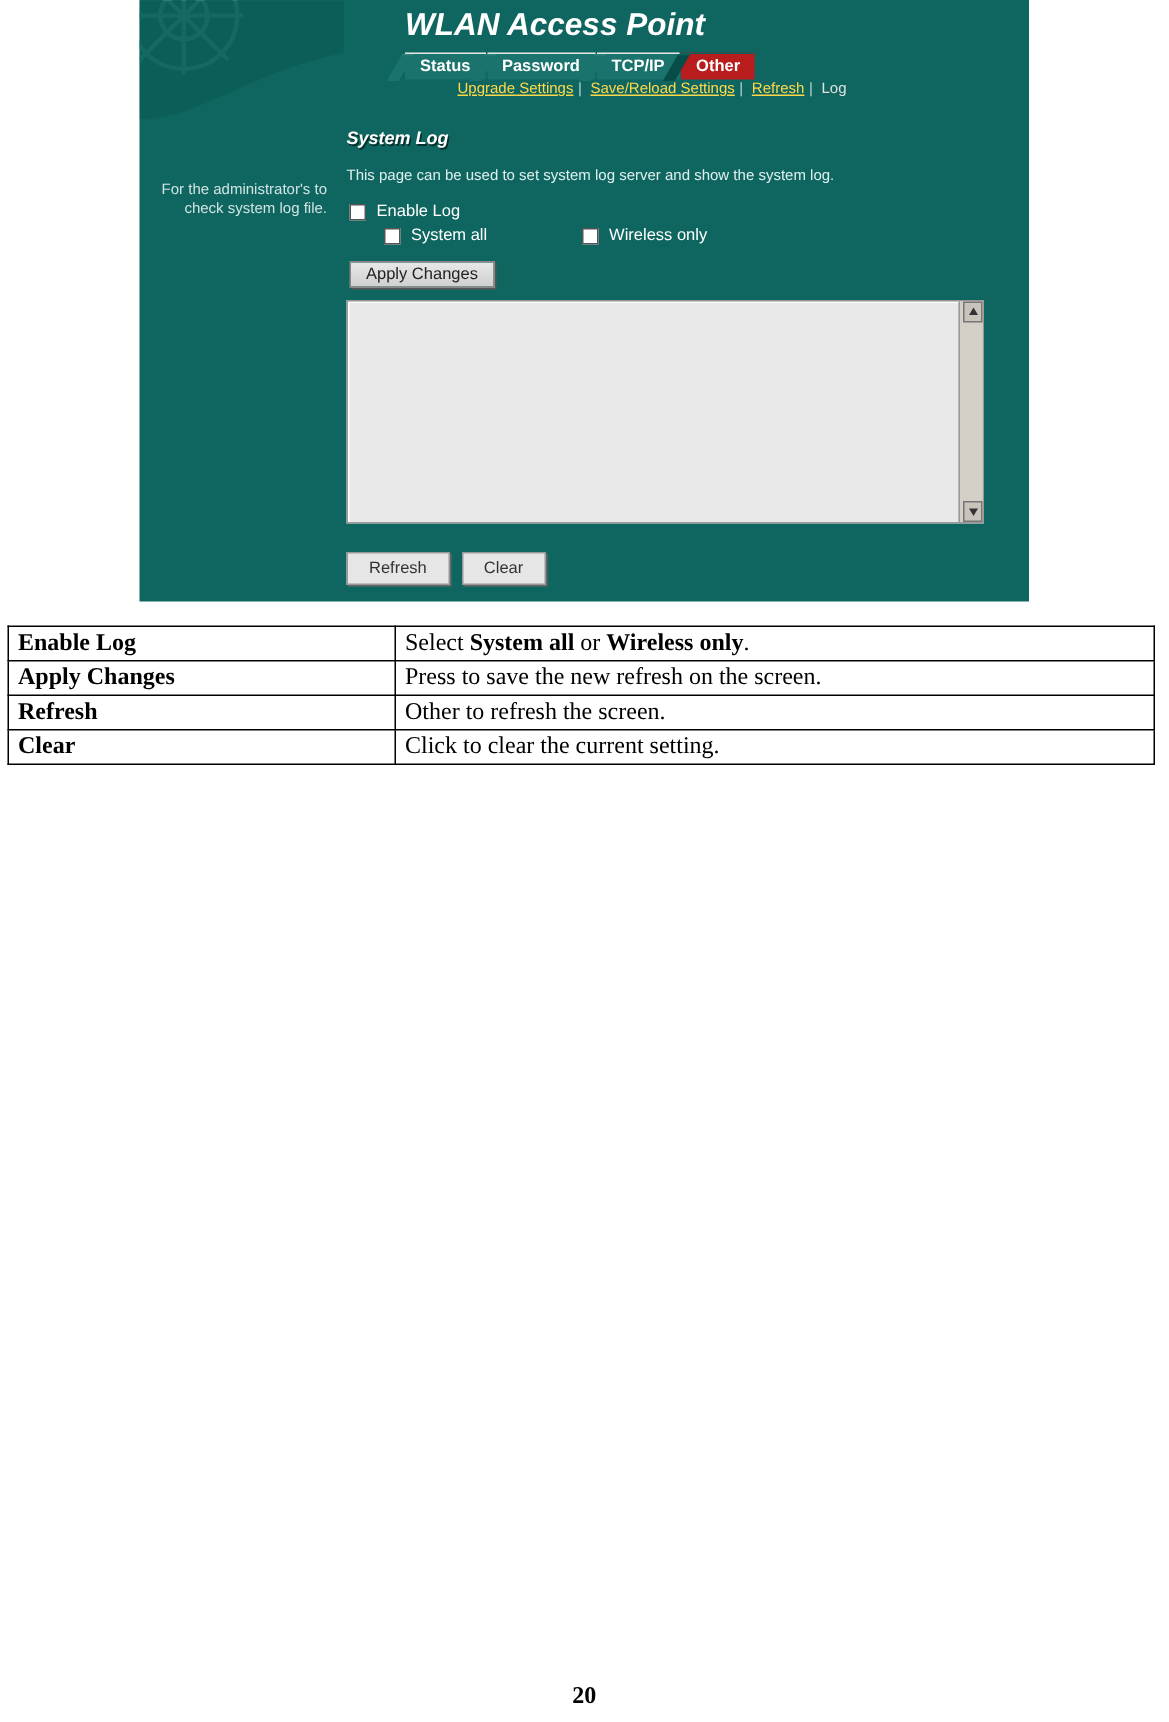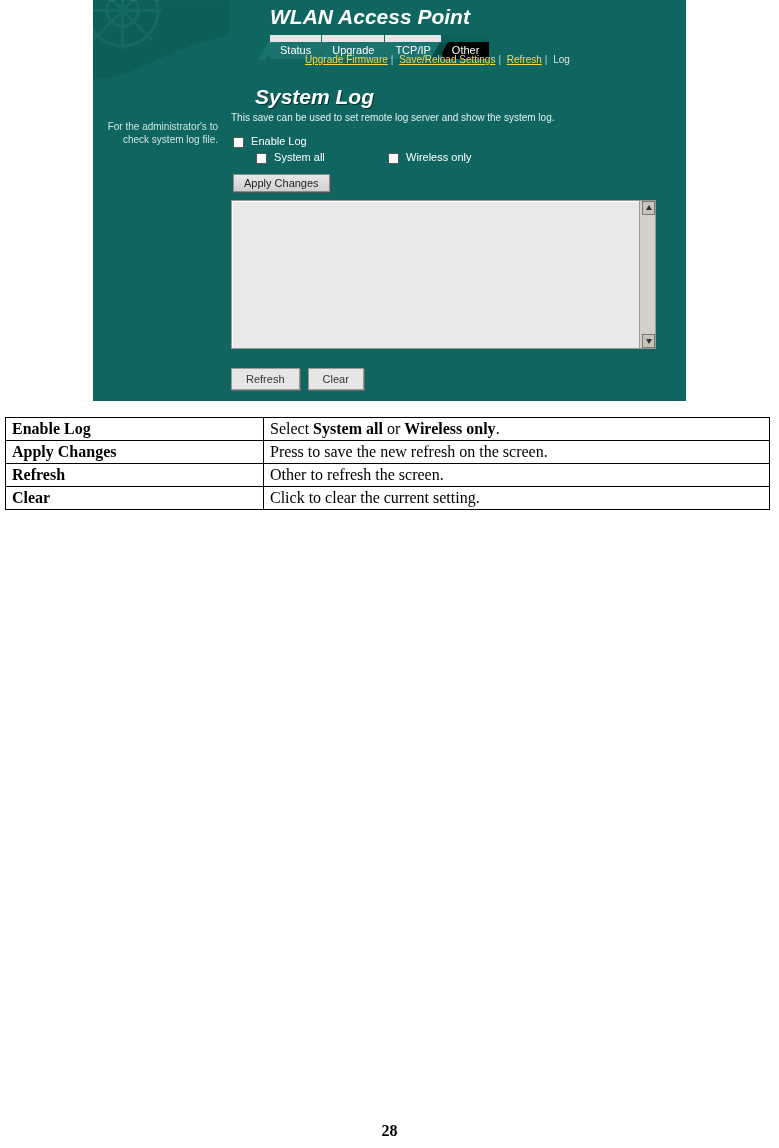--- a/index.html
+++ b/index.html
@@ -42,37 +42,37 @@
   }
   .tabs {
     position: absolute;
     left: 177px; top: 35px;
     display: flex;
     gap: 1px;
   }
   .tab {
     padding: 2px 10px 3px 10px;
     font-size: 11px;
-    font-weight: normal;
-    color: #fff;
-    border-top: 7px solid #e5e5e5;
+    font-weight: bold;
+    color: #fff;
+    border-top: 1px solid #e5e5e5;
     background: #1a736c;
     position: relative;
   }
   .tab::before {
     content: "";
     position: absolute;
     left: -7px; top: 0;
     width: 8px; height: 100%;
     background: #1a736c;
     transform: skewX(-30deg);
     border-top: 1px solid #2a8079;
   }
   .tab-active {
-    background: #000000;
+    background: #b91c1c;
     border-top-color: #0d5f59;
   }
   .tab-active::before { background: #064c47; border-top-color: #0d5f59;}
   .subnav {
     position: absolute;
     left: 212px; top: 54px;
     font-size: 10px;
     color: #cfe5e2;
   }
   .subnav a {
@@ -86,27 +86,26 @@
     left: 5px; top: 120px;
     width: 120px;
     font-size: 10px;
     color: #d0e4e2;
     line-height: 1.3;
     text-align: right;
   }
   .section-title {
     position: absolute;
     left: 138px; top: 85px;
-    font-size: 21px;
+    font-size: 12px;
     font-weight: bold;
     font-style: italic;
     color: #fff;
     text-shadow: 1px 1px 0 #042f2b;
     font-family: Verdana, Arial, sans-serif;
-    margin-left: 24px;
   }
   .section-desc {
     position: absolute;
     left: 138px; top: 112px;
     font-size: 10px;
     color: #dff0ee;
   }
   .enable-row {
     position: absolute;
     left: 140px; top: 135px;
@@ -223,36 +222,36 @@
           <path d="M-10 10 L70 10 M30 -30 L30 50 M0 -20 L60 40 M60 -20 L0 40"></path>
         </g>
         <path d="M0 80 C 40 80 70 50 138 35 L138 0 L0 0 Z" fill="#0c5b55" opacity="0.7"></path>
       </svg>
     </div>
 
     <div class="header-title">WLAN Access Point</div>
 
     <div class="tabs">
       <div class="tab">Status</div>
-      <div class="tab">Upgrade</div>
+      <div class="tab">Password</div>
       <div class="tab">TCP/IP</div>
       <div class="tab tab-active">Other</div>
     </div>
 
     <div class="subnav">
-      <a>Upgrade Firmware</a><span class="sep">|</span>
+      <a>Upgrade Settings</a><span class="sep">|</span>
       <a>Save/Reload Settings</a><span class="sep">|</span>
       <a>Refresh</a><span class="sep">|</span>
       <span class="current">Log</span>
     </div>
 
     <div class="sidebar-text">For the administrator's to check system log file.</div>
 
     <div class="section-title">System Log</div>
-    <div class="section-desc">This save can be used to set remote log server and show the system log.</div>
+    <div class="section-desc">This page can be used to set system log server and show the system log.</div>
 
     <div class="enable-row">
       <span class="chk"></span>
       <span>Enable Log</span>
     </div>
     <div class="system-row">
       <span class="chk"></span>
       <span>System all</span>
     </div>
     <div class="wireless-row">
@@ -301,14 +300,14 @@
       <td>Refresh</td>
       <td class="plain">Other to refresh the screen.</td>
     </tr>
     <tr>
       <td>Clear</td>
       <td class="plain">Click to clear the current setting.</td>
     </tr>
   </tbody>
     </table>
 
-  <div class="page-number">28</div>
+  <div class="page-number">20</div>
 </div>
 
 </body></html>

